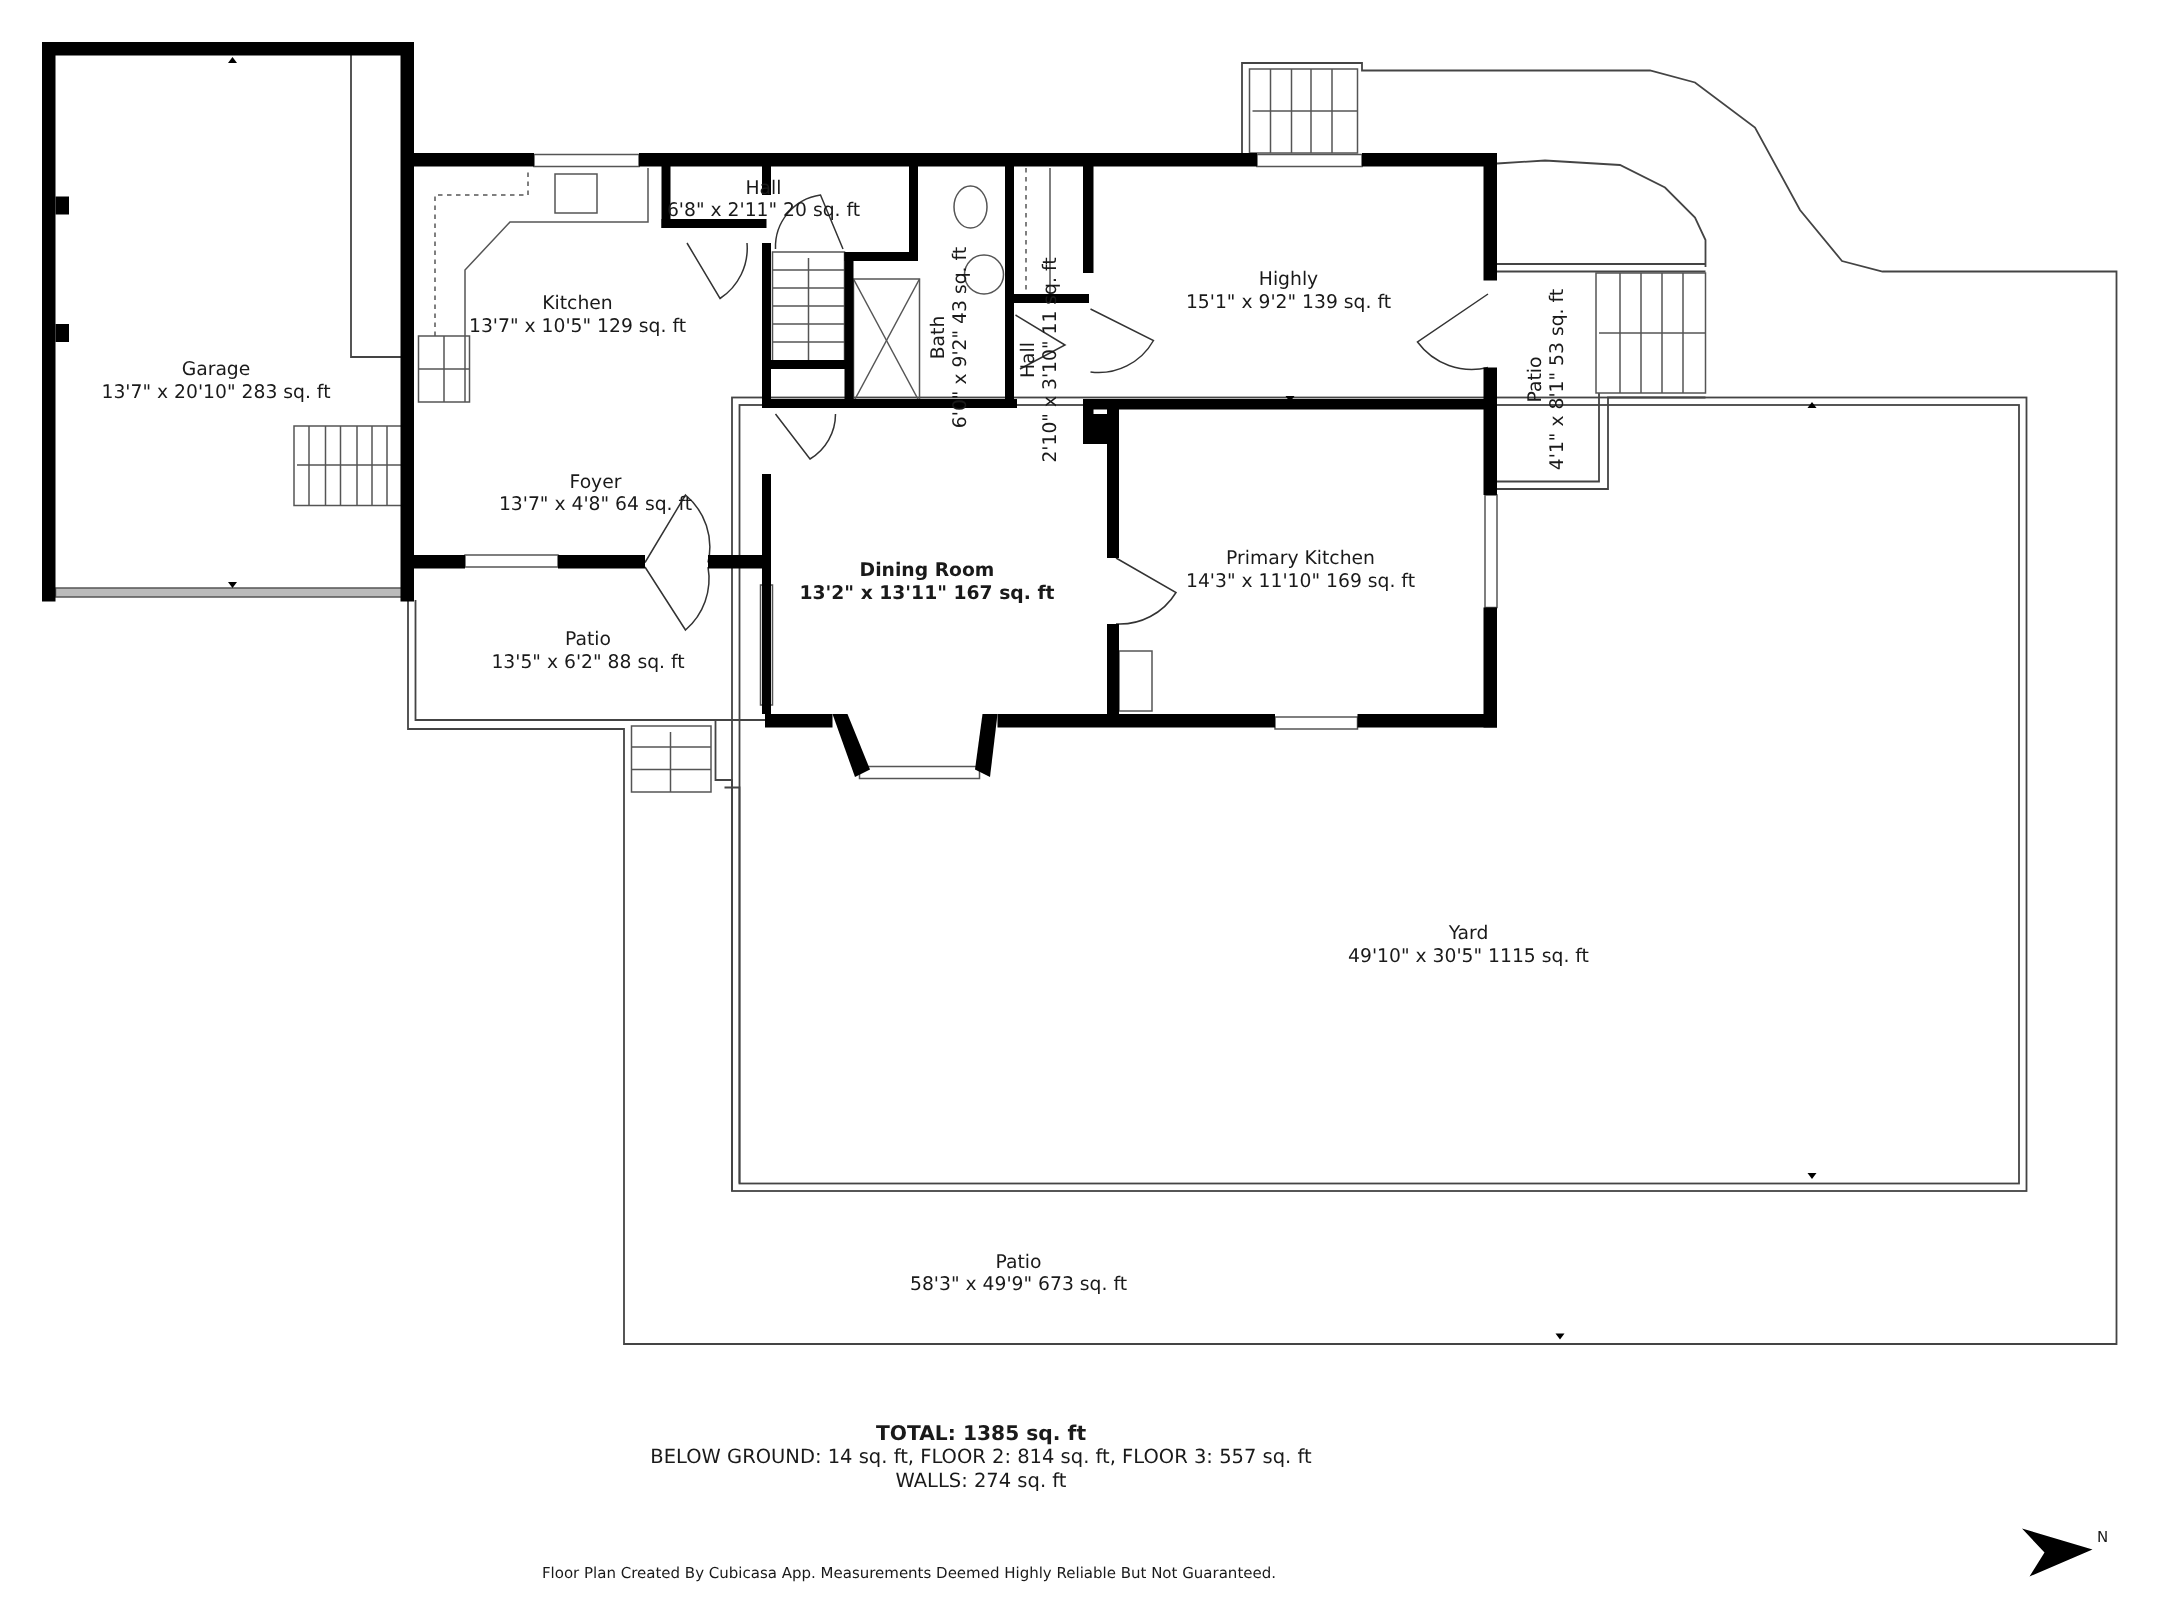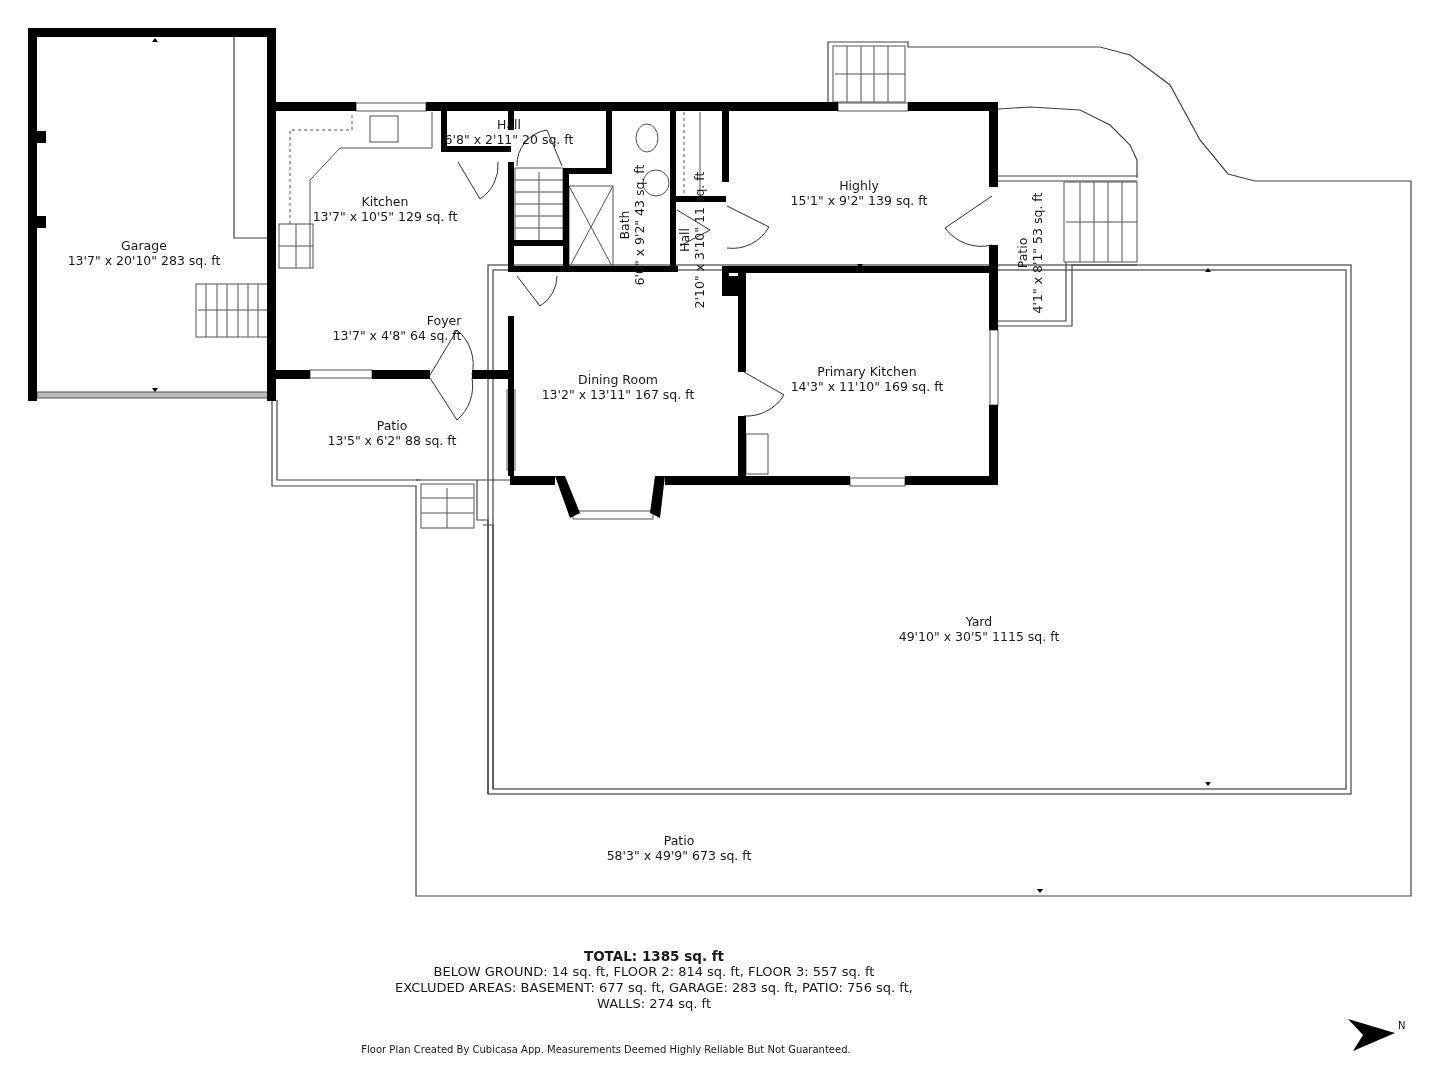--- a/index.html
+++ b/index.html
@@ -207,26 +207,26 @@
 <div class="room-label" style="left:859px; top:178px;">
   <div>Highly</div>
   <div>15'1" x 9'2" 139 sq. ft</div>
 </div>
 
 <div class="room-label vert" style="left:1030px; top:238px; transform:translateX(-50%) rotate(-90deg);">
   <div>Patio</div>
   <div>4'1" x 8'1" 53 sq. ft</div>
 </div>
 
-<div class="room-label" style="left:397px; top:313px;text-align:right;">
+<div class="room-label" style="left:397px; top:313px;">
   <div>Foyer</div>
   <div>13'7" x 4'8" 64 sq. ft</div>
 </div>
 
-<div class="room-label" style="left:618px; top:372px;">
+<div class="room-label" style="left:618px; top:372px;font-weight:bold;">
   <div>Dining Room</div>
   <div>13'2" x 13'11" 167 sq. ft</div>
 </div>
 
 <div class="room-label" style="left:867px; top:364px;">
   <div>Primary Kitchen</div>
   <div>14'3" x 11'10" 169 sq. ft</div>
 </div>
 
 <div class="room-label" style="left:392px; top:418px;">
@@ -240,21 +240,20 @@
 </div>
 
 <div class="room-label" style="left:679px; top:833px;">
   <div>Patio</div>
   <div>58'3" x 49'9" 673 sq. ft</div>
 </div>
 
 <div class="summary">
   <div class="total">TOTAL: 1385 sq. ft</div>
   <div>BELOW GROUND: 14 sq. ft, FLOOR 2: 814 sq. ft, FLOOR 3: 557 sq. ft</div>
-  <div>EXCLUDED AREAS: BASEMENT: 677 sq. ft, GARAGE: 283 sq. ft, PATIO: 756 sq. ft,</div>
   <div>WALLS: 274 sq. ft</div>
 </div>
 
 <div class="footer-note">Floor Plan Created By Cubicasa App. Measurements Deemed Highly Reliable But Not Guaranteed.</div>
 
 <svg class="compass" viewBox="0 0 60 40">
   <polygon points="3,4 50,18 8,36 18,20" fill="#000"></polygon>
 </svg>
 <div class="compass-n">N</div>
 

